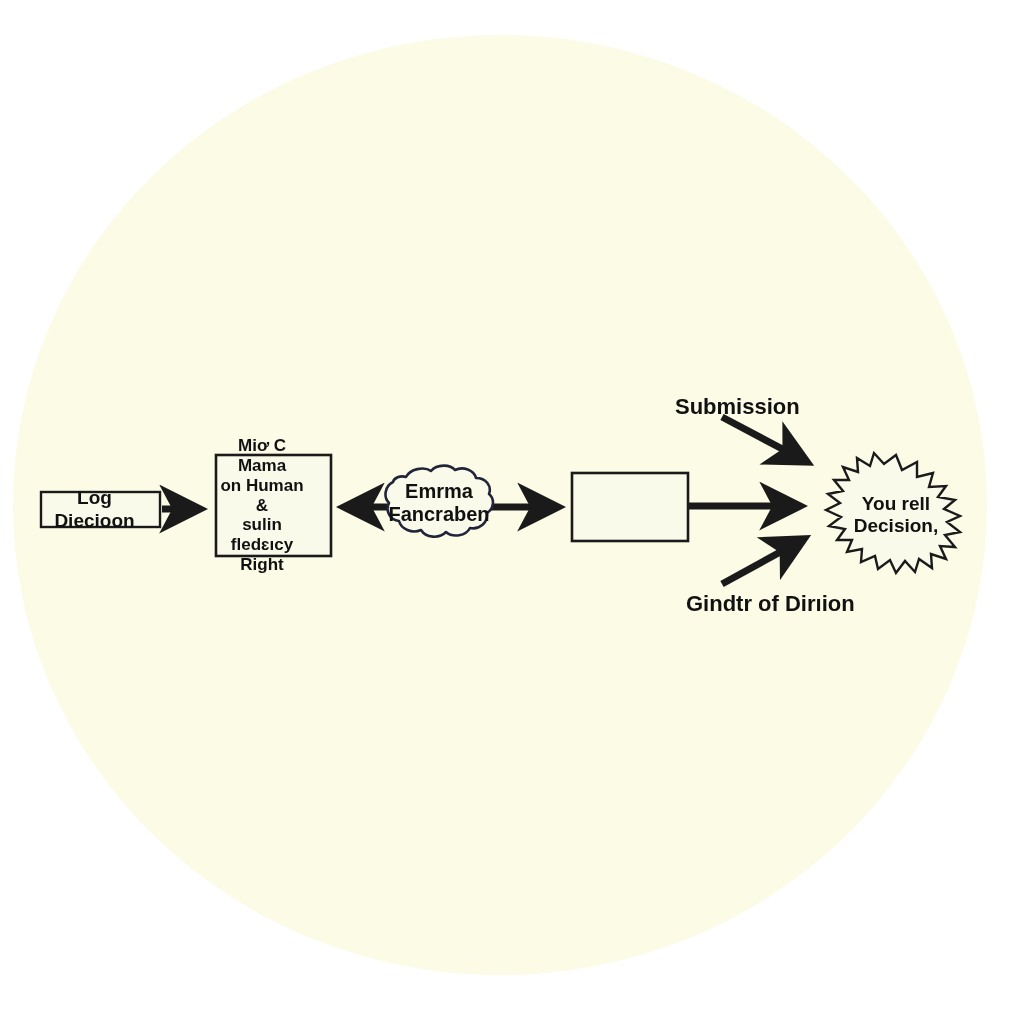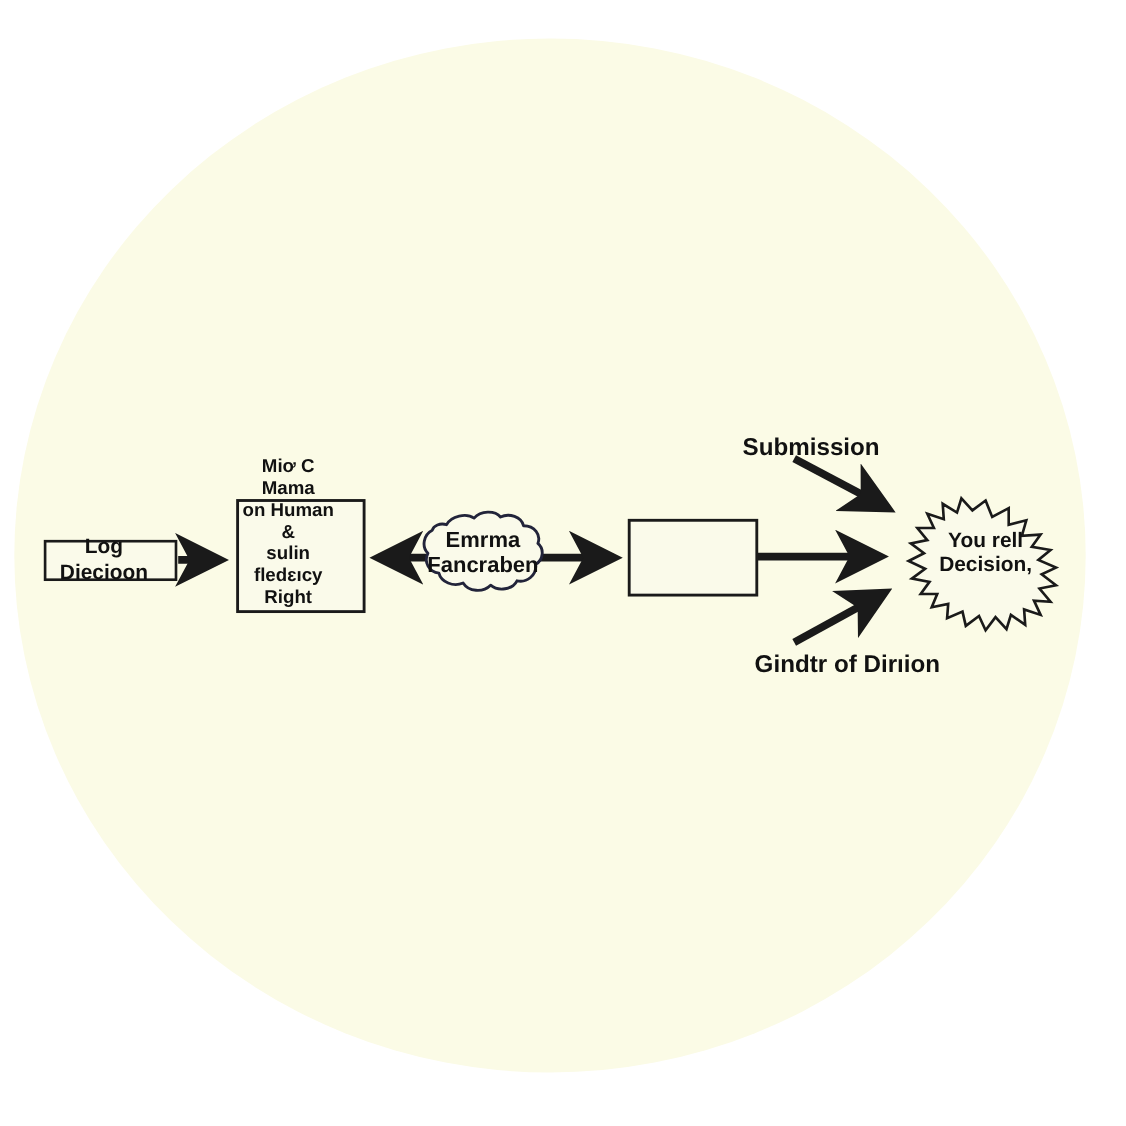--- a/index.html
+++ b/index.html
@@ -133,29 +133,29 @@
                L 826 510 L 840 503 L 828 494
                L 843 491 L 834 480 L 849 480
                L 843 467 L 858 472 L 857 458
                L 870 466 L 874 453 L 884 464
                L 896 455 Z" fill="#FAFAEA" stroke="#1A1A1A" stroke-width="2.4" stroke-linejoin="miter"></path>
     </g>
   </svg>
 
   <div class="node-label box-label box1-label" style="left:41px; top:492px; width:107px; height:35px;">Log Diecioon</div>
 
-  <div class="node-label box-label" style="left:216px; top:433px; width:92px; height:101px;">Miơ C Mama
+  <div class="node-label box-label" style="left:216px; top:455px; width:92px; height:101px;">Miơ C Mama
 on Human &amp;
 sulin fledɛıcy
 Right</div>
 
   <div class="node-label cloud-label" style="left:386px; top:472px; width:106px; height:62px;">Emrma
 Fancraben</div>
 
 
-  <div class="node-label burst-label" style="left:842px; top:471px; width:108px; height:64px;">You rell
+  <div class="node-label burst-label" style="left:842px; top:483px; width:108px; height:64px;">You rell
 Decision,</div>
 
   <div class="annotation" style="left:675px; top:394px;">Submission</div>
 
   <div class="annotation" style="left:686px; top:591px;">Gindtr of Dirıion</div>
 
 </div>
 
 </body></html>

